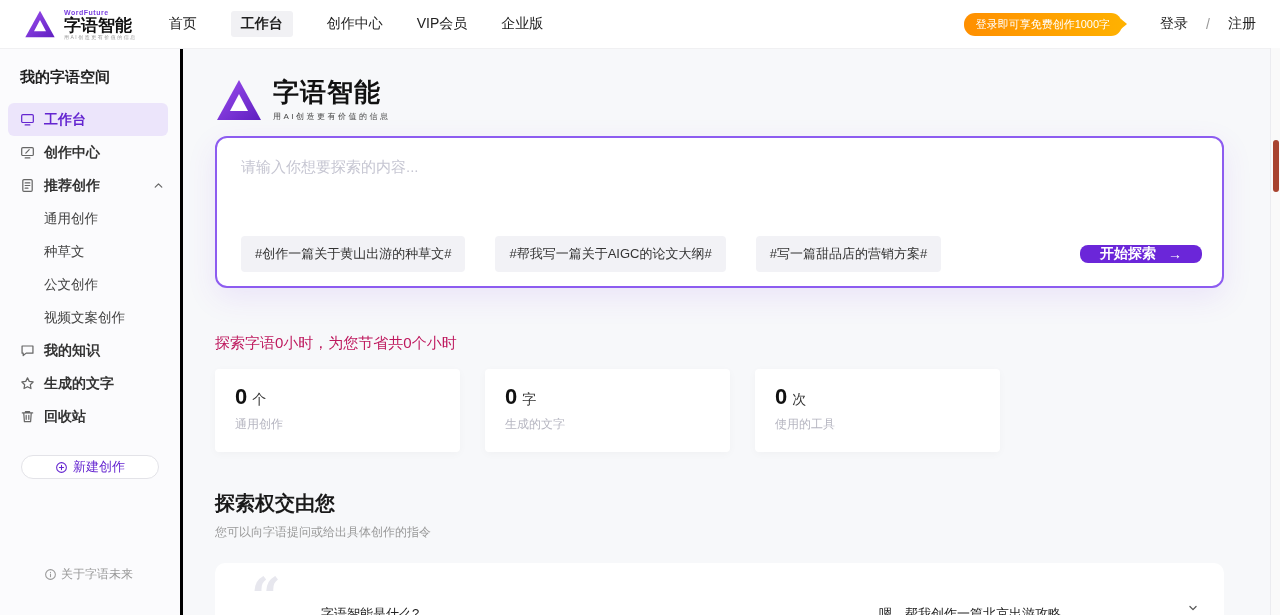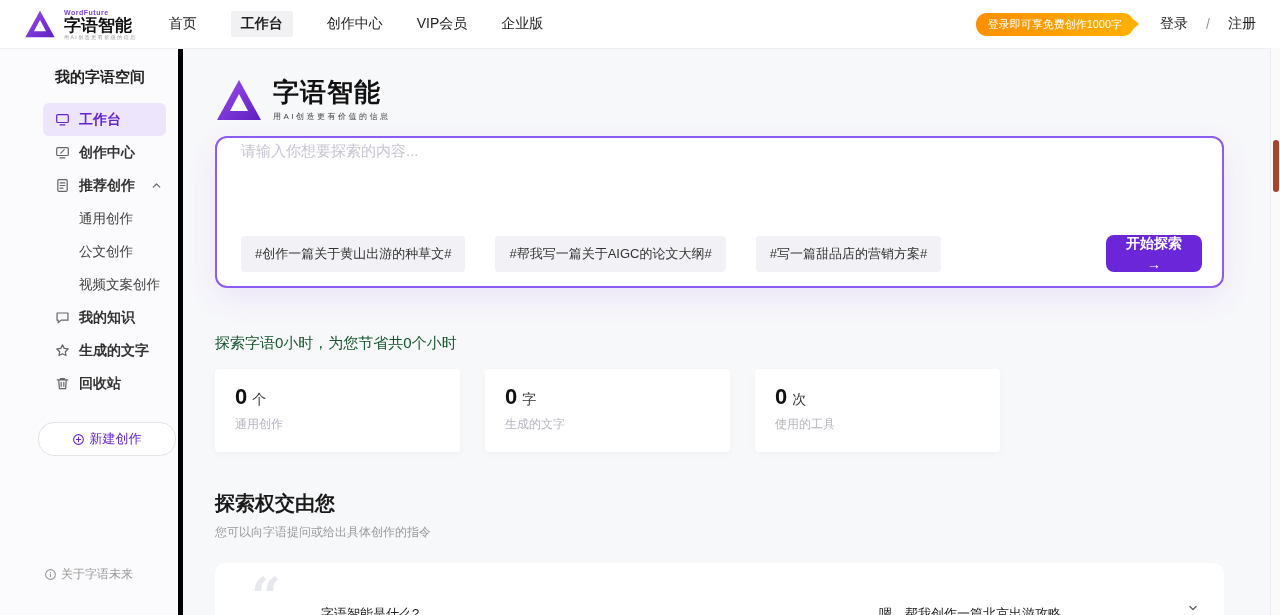--- a/index.html
+++ b/index.html
@@ -13,55 +13,55 @@
   .topbar { height:48px; display:flex; align-items:center; padding:0 24px; background:#fff; box-shadow:0 1px 0 #f0f0f2; position:relative; z-index:5; }
   .logo { display:flex; align-items:center; gap:8px; cursor:pointer; }
   .logo-mark svg { width:32px; height:30px; display:block; }
   .logo-textcol { display:flex; flex-direction:column; line-height:1; }
   .logo-en { font-size:7px; color:#7a3fe0; font-weight:bold; letter-spacing:.5px; }
   .logo-cn { font-size:17px; font-weight:bold; color:#111; margin:1px 0; }
   .logo-tag { font-size:5px; color:#999; letter-spacing:1.5px; }
   .topnav { display:flex; align-items:center; gap:34px; margin-left:32px; font-size:14px; color:#222; }
   .nav-item { cursor:pointer; padding:4px 0; white-space:nowrap; }
   .nav-item.active { background:#f1f1f4; padding:4px 10px; border-radius:3px; font-weight:bold; }
-  .top-right { margin-left:auto; display:flex; align-items:center; gap:14px; }
+  .top-right { margin-left:auto; display:flex; align-items:center; gap:26px; }
   .promo { background:linear-gradient(90deg,#ff8f00,#ffb100); color:#fff; font-size:11px; padding:4px 12px; border-radius:11px; position:relative; cursor:pointer; white-space:nowrap; }
   .promo::after { content:""; position:absolute; right:-5px; top:50%; transform:translateY(-50%); border-left:6px solid #ffb100; border-top:5px solid transparent; border-bottom:5px solid transparent; }
   .auth { font-size:14px; color:#222; display:flex; gap:6px; align-items:center; }
   .auth span { cursor:pointer;margin-left:12px; }
   .auth .sep { color:#999; cursor:default; }
   
   .shell { display:flex; height:567px; }
-  .sidebar { width:183px; background:#fbfbfd; border-right:5px solid #000000; padding-top:18px; position:relative; flex:none;padding-left:35px; }
+  .sidebar { width:183px; background:#fbfbfd; border-right:3px solid #000000; padding-top:18px; position:relative; flex:none; }
   .sb-title { font-size:15px; font-weight:bold; color:#222; padding:2px 0 16px 20px; }
   .sb-item { display:flex; align-items:center; gap:9px; height:33px; padding:0 14px 0 20px; font-size:14px; font-weight:bold; color:#333; cursor:pointer; }
   .sb-item.active { background:#ece5fb; color:#6425d0; border-radius:6px; margin:0 12px 0 8px; padding-left:12px; }
   .sb-item .icn { color:#666; }
   .sb-item.active .icn { color:#6425d0; }
   .sb-sub { display:flex; align-items:center; height:33px; padding-left:44px; font-size:13.5px; color:#444; cursor:pointer; }
   .icn { width:15px; height:15px; flex:none; display:inline-block; }
   .icn svg { width:100%; height:100%; fill:none; stroke:currentColor; stroke-width:1.3; stroke-linecap:round; stroke-linejoin:round; display:block; }
   .chev { margin-left:auto; color:#888; }
-  .new-btn { margin:22px auto 0; width:138px; height:34px; border:1px solid #e3e3e8; border-radius:16px; background:#fff; color:#6425d0; font-size:13px; display:flex; align-items:center; justify-content:center; gap:5px; cursor:pointer; }
+  .new-btn { margin:22px auto 0; width:138px; height:24px; border:1px solid #e3e3e8; border-radius:16px; background:#fff; color:#6425d0; font-size:13px; display:flex; align-items:center; justify-content:center; gap:5px; cursor:pointer; }
   .new-btn .icn { width:13px; height:13px; color:#6425d0; }
   .about { position:absolute; bottom:32px; left:44px; font-size:12px; color:#999; display:flex; gap:4px; align-items:center; cursor:pointer; }
   .about .icn { width:13px; height:13px; color:#999; }
   
   .main { flex:1; background:#f7f8fa; padding:30px 56px 0 32px; overflow:hidden; }
   .hero { display:flex; align-items:center; gap:10px; }
   .hero-logo svg { width:48px; height:44px; display:block; }
   .hero-brand { font-size:26px; font-weight:bold; color:#111; letter-spacing:1px; line-height:1.1; }
   .hero-tag { font-size:8px; color:#444; letter-spacing:2.5px; margin-top:4px; }
   .search-card { margin-top:14px; background:#fff; border:2px solid #8d5cf0; border-radius:12px; height:152px; position:relative; box-shadow:0 10px 30px rgba(124,58,237,.10); }
-  .search-ta { width:100%; height:78px; border:none; outline:none; resize:none; background:transparent; padding:4px 24px; font-size:15px; color:#333; font-family:inherit; display:block; }
+  .search-ta { width:100%; height:78px; border:none; outline:none; resize:none; background:transparent; padding:20px 24px; font-size:15px; color:#333; font-family:inherit; display:block; }
   .search-ta::placeholder { color:#c6c6d2; }
   .chip-row { position:absolute; left:24px; right:20px; bottom:14px; display:flex; align-items:center; gap:30px; }
   .chip { background:#f2f2f6; border-radius:4px; padding:9px 14px; font-size:13px; color:#333; white-space:nowrap; cursor:pointer; }
-  .cta { margin-left:auto; background:#6b26d9; color:#fff; font-size:14px; font-weight:bold; padding:0 20px; border-radius:8px; border:none; display:flex; gap:3px; align-items:center; cursor:pointer; font-family:inherit;flex-direction:column; }
-  .summary { margin-top:46px; font-size:15px; color:#14532d; }
+  .cta { margin-left:auto; background:#6b26d9; color:#fff; font-size:14px; font-weight:bold; padding:0 20px; border-radius:8px; border:none; display:flex; gap:12px; align-items:center; cursor:pointer; font-family:inherit; }
+  .summary { margin-top:46px; font-size:15px; color:#be185d; }
   .cards { display:flex; gap:25px; margin-top:16px; }
   .stat-card { width:245px; height:83px; background:#fff; border-radius:4px; box-shadow:0 2px 8px rgba(0,0,0,.03); padding:15px 20px; }
   .stat-top { display:flex; align-items:baseline; }
   .stat-val { font-size:22px; font-weight:bold; color:#111; }
   .stat-unit { font-size:14px; color:#333; margin-left:5px; }
   .stat-label { font-size:12px; color:#b5b5c0; margin-top:6px; }
   .explore-title { margin-top:38px; font-size:20px; font-weight:bold; color:#1a1a1a; }
   .explore-sub { margin-top:7px; font-size:12px; color:#999; }
   .qa-card { margin-top:22px; background:#fff; border-radius:10px 10px 0 0; height:90px; position:relative; }
   .quote { position:absolute; left:36px; top:8px; font-size:52px; color:#e7e7ee; font-family:"DejaVu Serif",serif; font-weight:bold; line-height:1; }
@@ -145,20 +145,21 @@
         </span>
       <span>推荐创作</span>
       <span class="icn chev">
           <svg viewBox="0 0 16 16">
             <path d="M4.5 9.8L8 6.3l3.5 3.5"></path>
           </svg>
         </span>
     </div>
 
     <div class="sb-sub">通用创作</div>
+    <div class="sb-sub">种草文</div>
     <div class="sb-sub">公文创作</div>
     <div class="sb-sub">视频文案创作</div>
 
     <div class="sb-item">
       <span class="icn">
           <svg viewBox="0 0 16 16">
             <path d="M2.2 3.2h11.6v7.6H6.6l-3.2 2.6v-2.6H2.2z"></path>
           </svg>
         </span>
       <span>我的知识</span>

